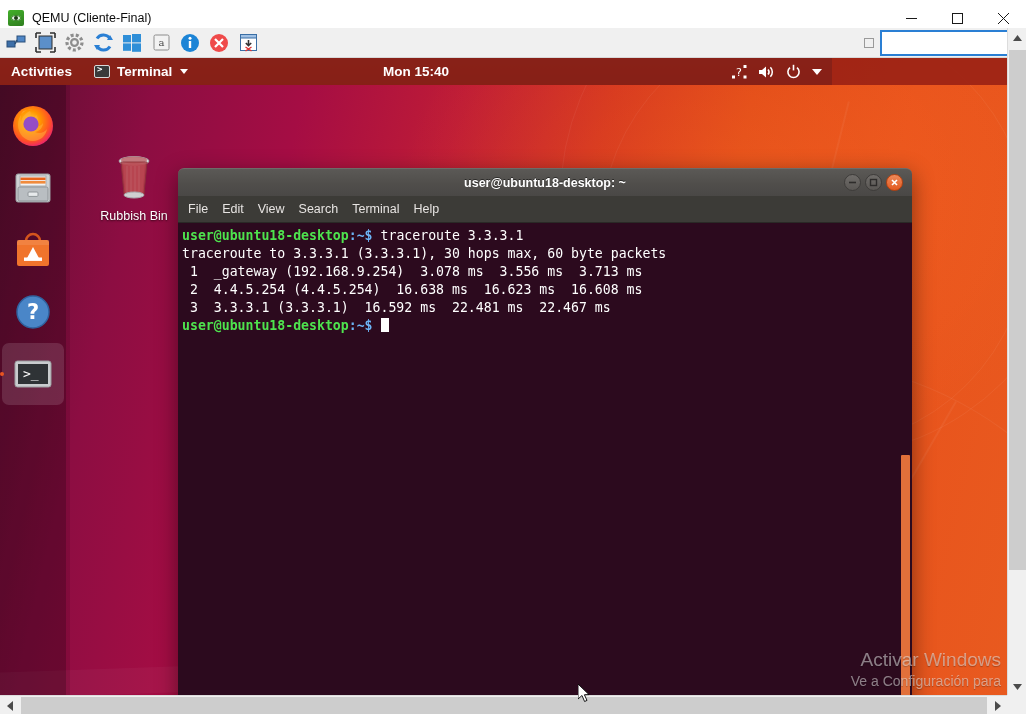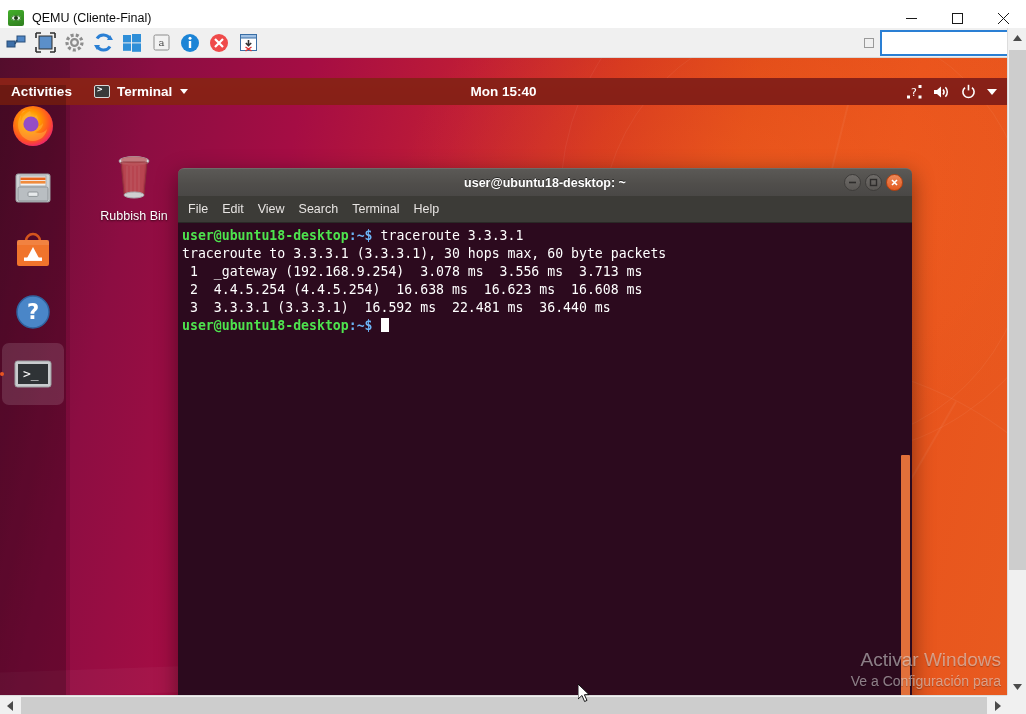--- a/index.html
+++ b/index.html
@@ -136,27 +136,26 @@
   }
   #wp-fold {
     position: absolute; left: 0; bottom: 0; width: 200px; height: 26px;
     background: rgba(255,255,255,0.035);
     transform: skewY(-2deg);
   }
 
   
   #ubuntu-topbar {
     position: absolute; left: 0; top: 0;
-    width: 1007px; height: 27px;
+    width: 832px; height: 27px;
     background: #2f2c2b;
     background-image: linear-gradient(180deg, rgba(255,255,255,0.04), rgba(0,0,0,0.06));
     display: flex; align-items: center;
     color: #ffffff;
     font-size: 13px;
-    margin-top: 20px;
   }
   #ubuntu-topbar-tint {
     position: absolute; left:0; top:0; width: 1007px; height: 27px;
     background: rgba(150,30,20,0.86);
     pointer-events: none;
   }
   #topbar-inner {
     position: relative; z-index: 2;
     width: 1007px; height: 27px;
     display: flex; align-items: center;
@@ -639,21 +638,21 @@
         <span class="menu-item">Search</span>
         <span class="menu-item">Terminal</span>
         <span class="menu-item">Help</span>
       </div>
 
       <div id="terminal-body">
         <div id="terminal-text"><span class="t-prompt">user@ubuntu18-desktop</span><span class="t-path">:~$</span><span class="t-plain"> traceroute 3.3.3.1</span>
 <span class="t-plain">traceroute to 3.3.3.1 (3.3.3.1), 30 hops max, 60 byte packets</span>
 <span class="t-plain"> 1  _gateway (192.168.9.254)  3.078 ms  3.556 ms  3.713 ms</span>
 <span class="t-plain"> 2  4.4.5.254 (4.4.5.254)  16.638 ms  16.623 ms  16.608 ms</span>
-<span class="t-plain"> 3  3.3.3.1 (3.3.3.1)  16.592 ms  22.481 ms  36.440 ms</span>
+<span class="t-plain"> 3  3.3.3.1 (3.3.3.1)  16.592 ms  22.481 ms  22.467 ms</span>
 <span class="t-prompt">user@ubuntu18-desktop</span><span class="t-path">:~$</span> <span id="terminal-cursor"></span></div>
 
         <div id="terminal-scrollbar">
           <div id="terminal-scroll-thumb"></div>
         </div>
       </div>
     </div>
 
     <div id="activation-watermark">
       <div id="activation-title">Activar Windows</div>

